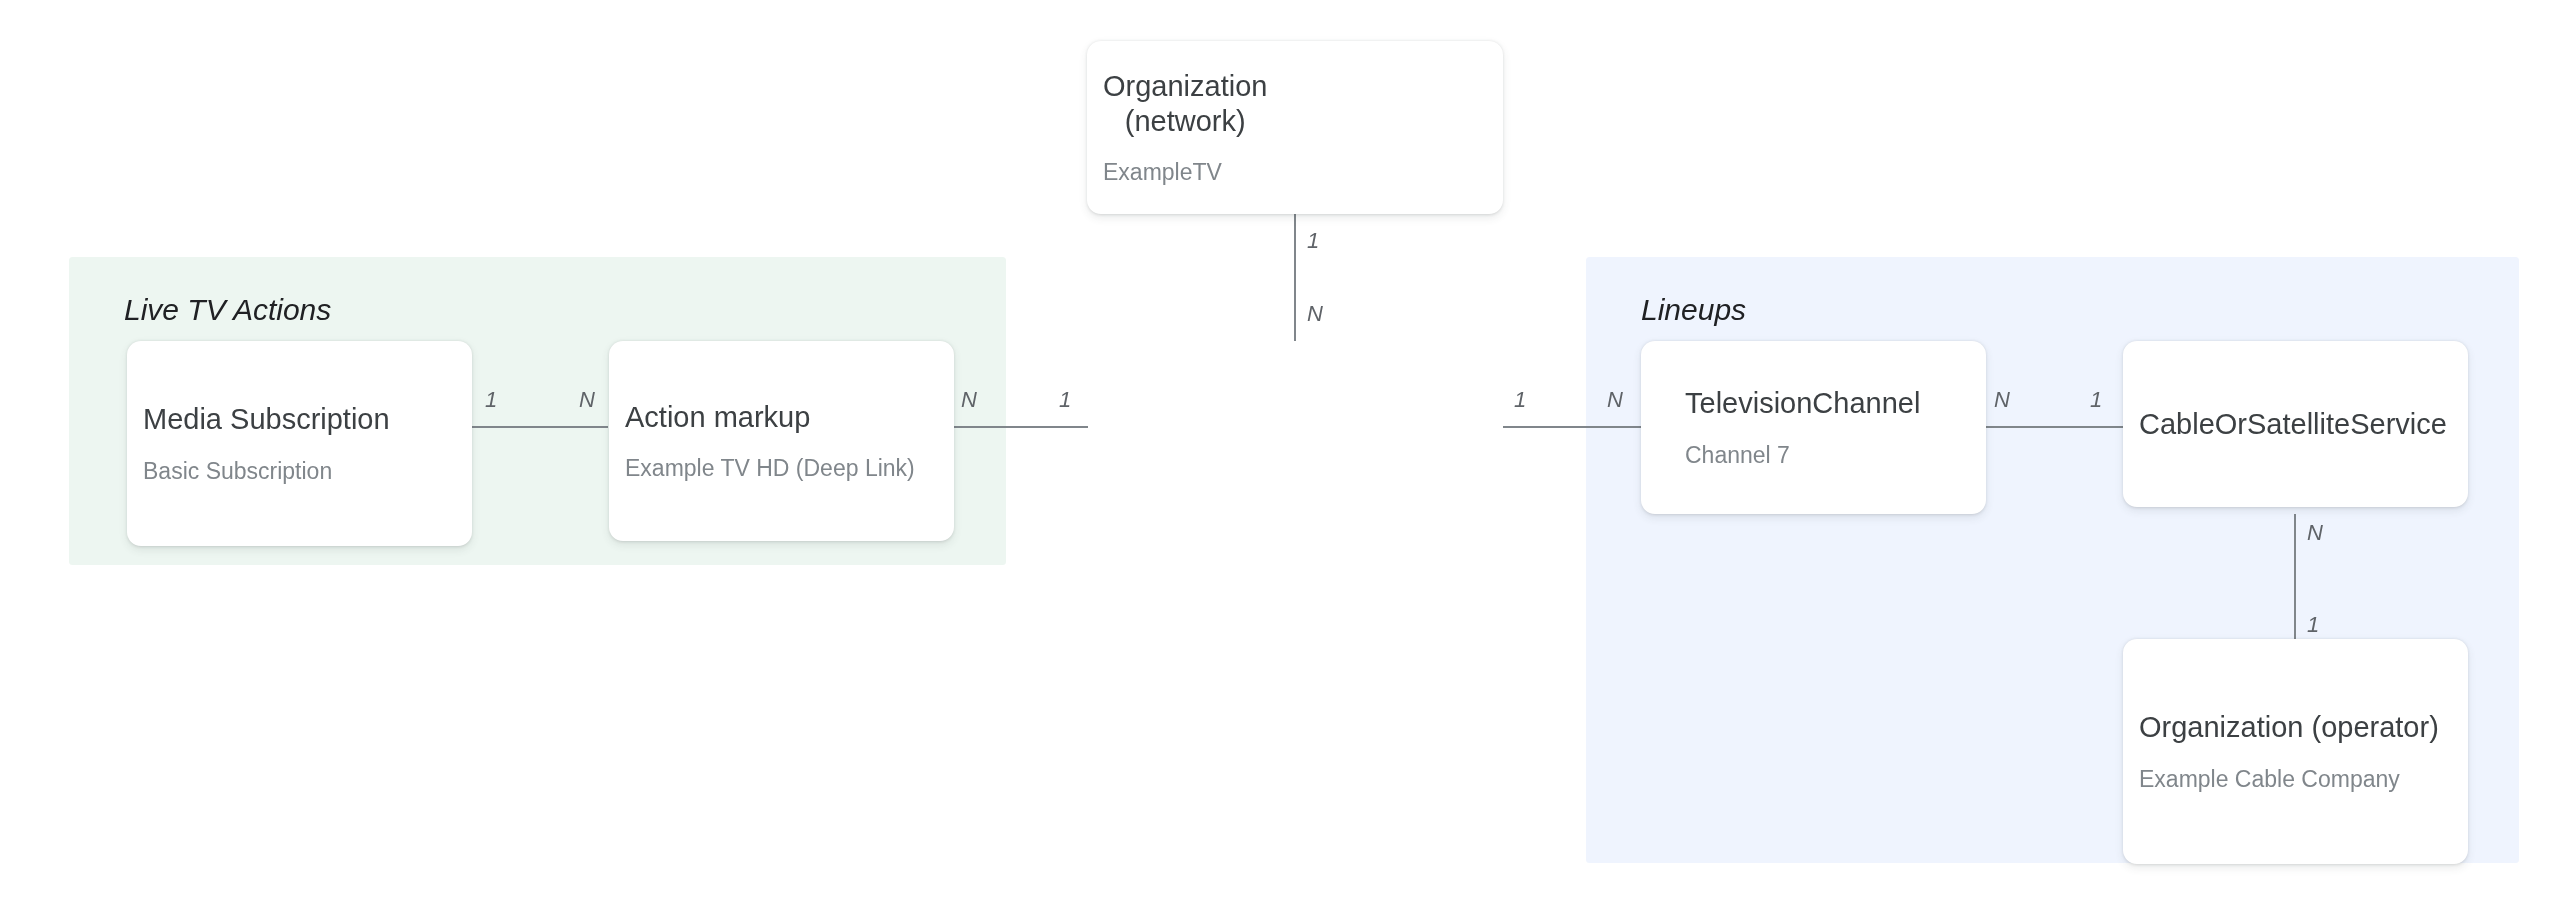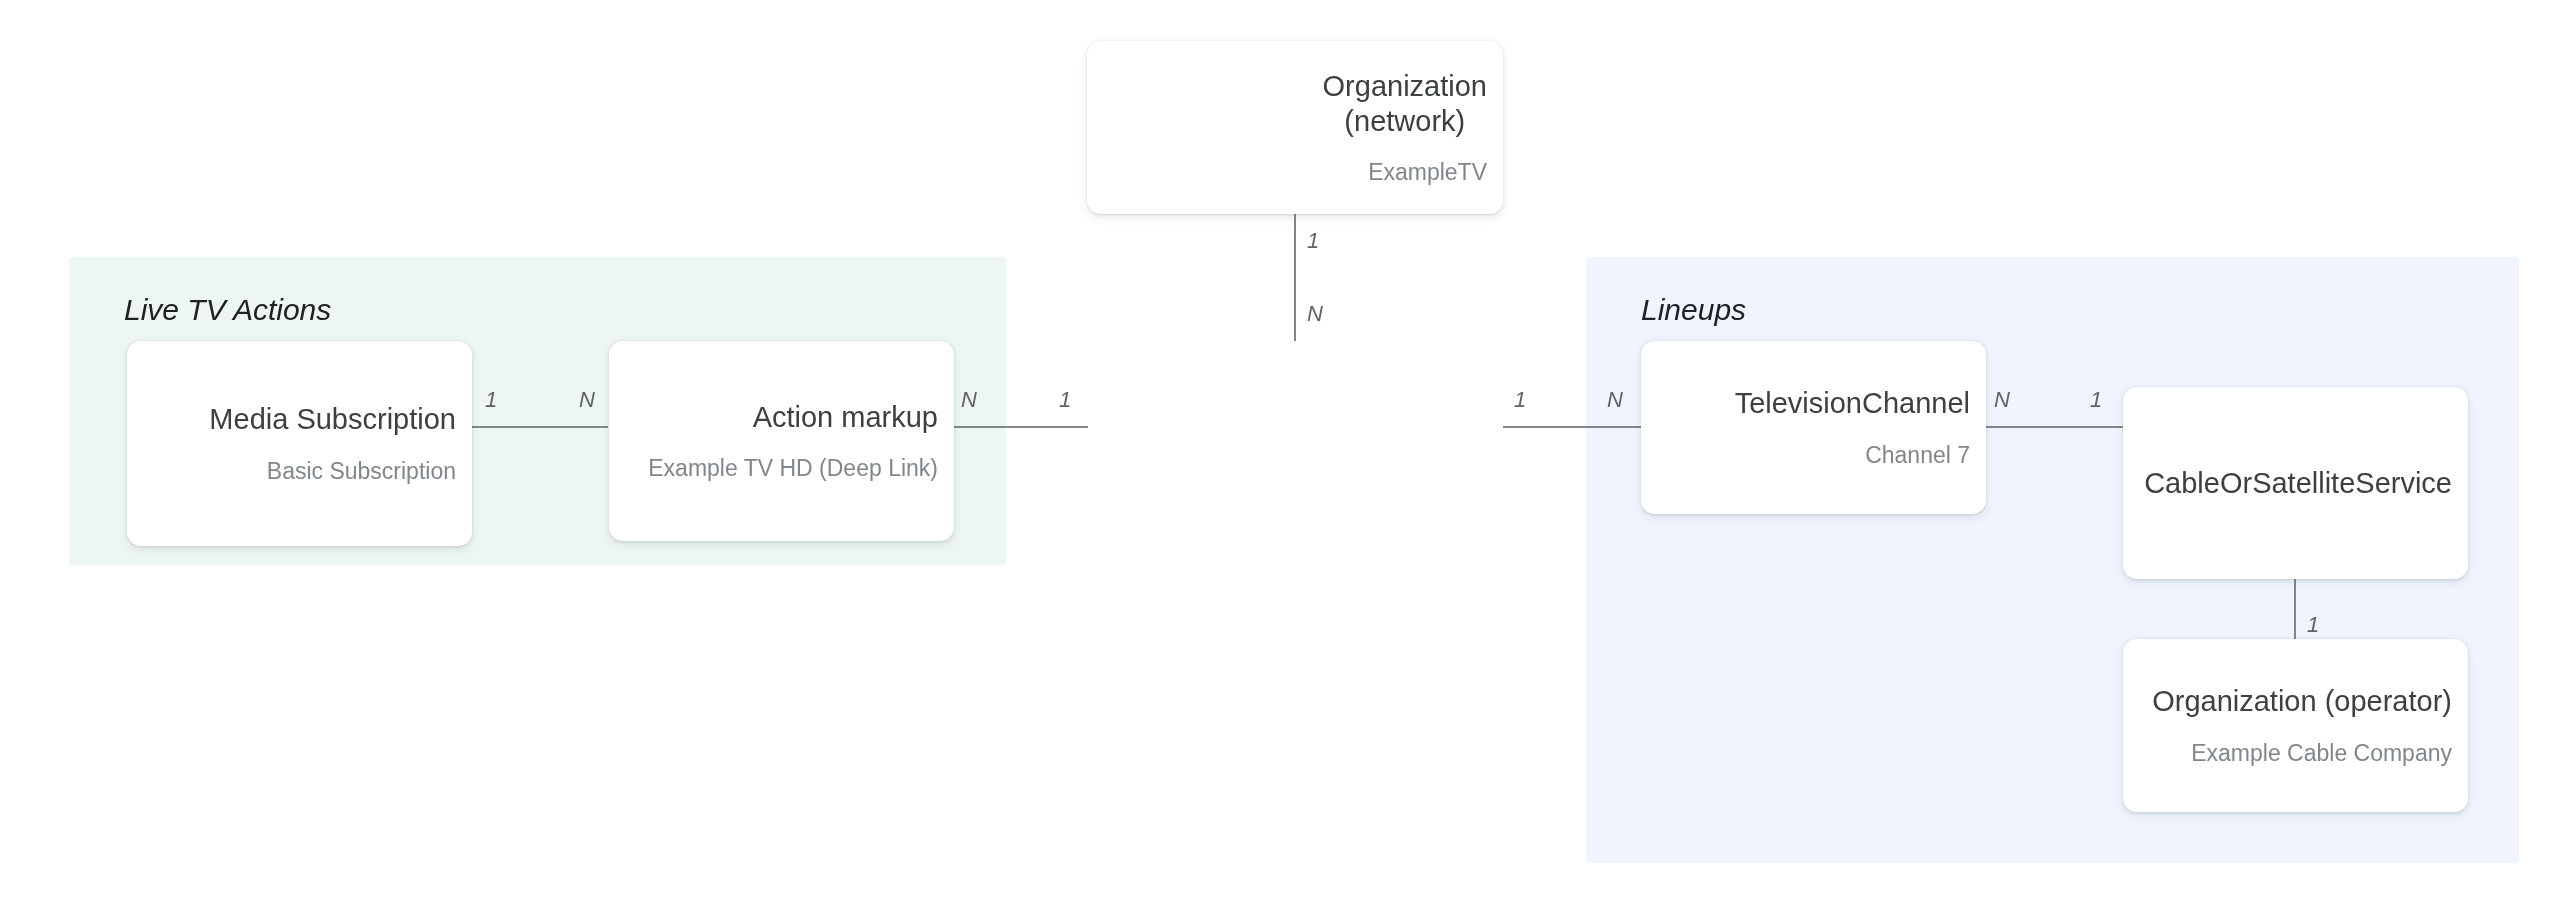--- a/index.html
+++ b/index.html
@@ -74,21 +74,21 @@
   }
 
   
   .node {
     position: absolute;
     background: #ffffff;
     border-radius: 14px;
     box-shadow: 0 0.9px 2.7px rgba(60,64,67,0.14), 0 3.5px 8.8px rgba(60,64,67,0.10);
     display: flex;
     flex-direction: column;
-    align-items: flex-end;
+    align-items: flex-start;
     justify-content: center;
     box-sizing: border-box;
     padding: 0 16px;
   }
   .node .node-title {
     font-size: 29px;
     line-height: 35px;
     color: #3c4043;
     text-align: center;
     font-weight: 400;
@@ -103,22 +103,22 @@
     font-weight: 400;
   }
   .node.wrap .node-subtitle { white-space: normal; }
 
   
   #node-organization-network { left: 1087px; top: 41px;  width: 416px; height: 173px; }
   #node-media-subscription   { left: 127px;  top: 341px; width: 345px; height: 205px; }
   #node-action-markup        { left: 609px;  top: 341px; width: 345px; height: 200px; }
   #node-broadcast-service    { left: 1087px; top: 341px; width: 416px; height: 173px; }
   #node-television-channel   { left: 1641px; top: 341px; width: 345px; height: 173px; padding-left: 44px; }
-  #node-cable-or-satellite   { left: 2123px; top: 341px; width: 345px; height: 192px; margin-top: 46px; }
-  #node-organization-operator{ left: 2123px; top: 639px; width: 345px; height: 173px; }
+  #node-cable-or-satellite   { left: 2123px; top: 341px; width: 345px; height: 166px; }
+  #node-organization-operator{ left: 2123px; top: 639px; width: 345px; height: 225px; }
 </style>
 </head>
 <body>
 
 <div id="canvas">
 
   <div id="panel-live-tv-actions" class="group-panel">
     <div class="group-title">Live TV Actions</div>
   </div>
 

